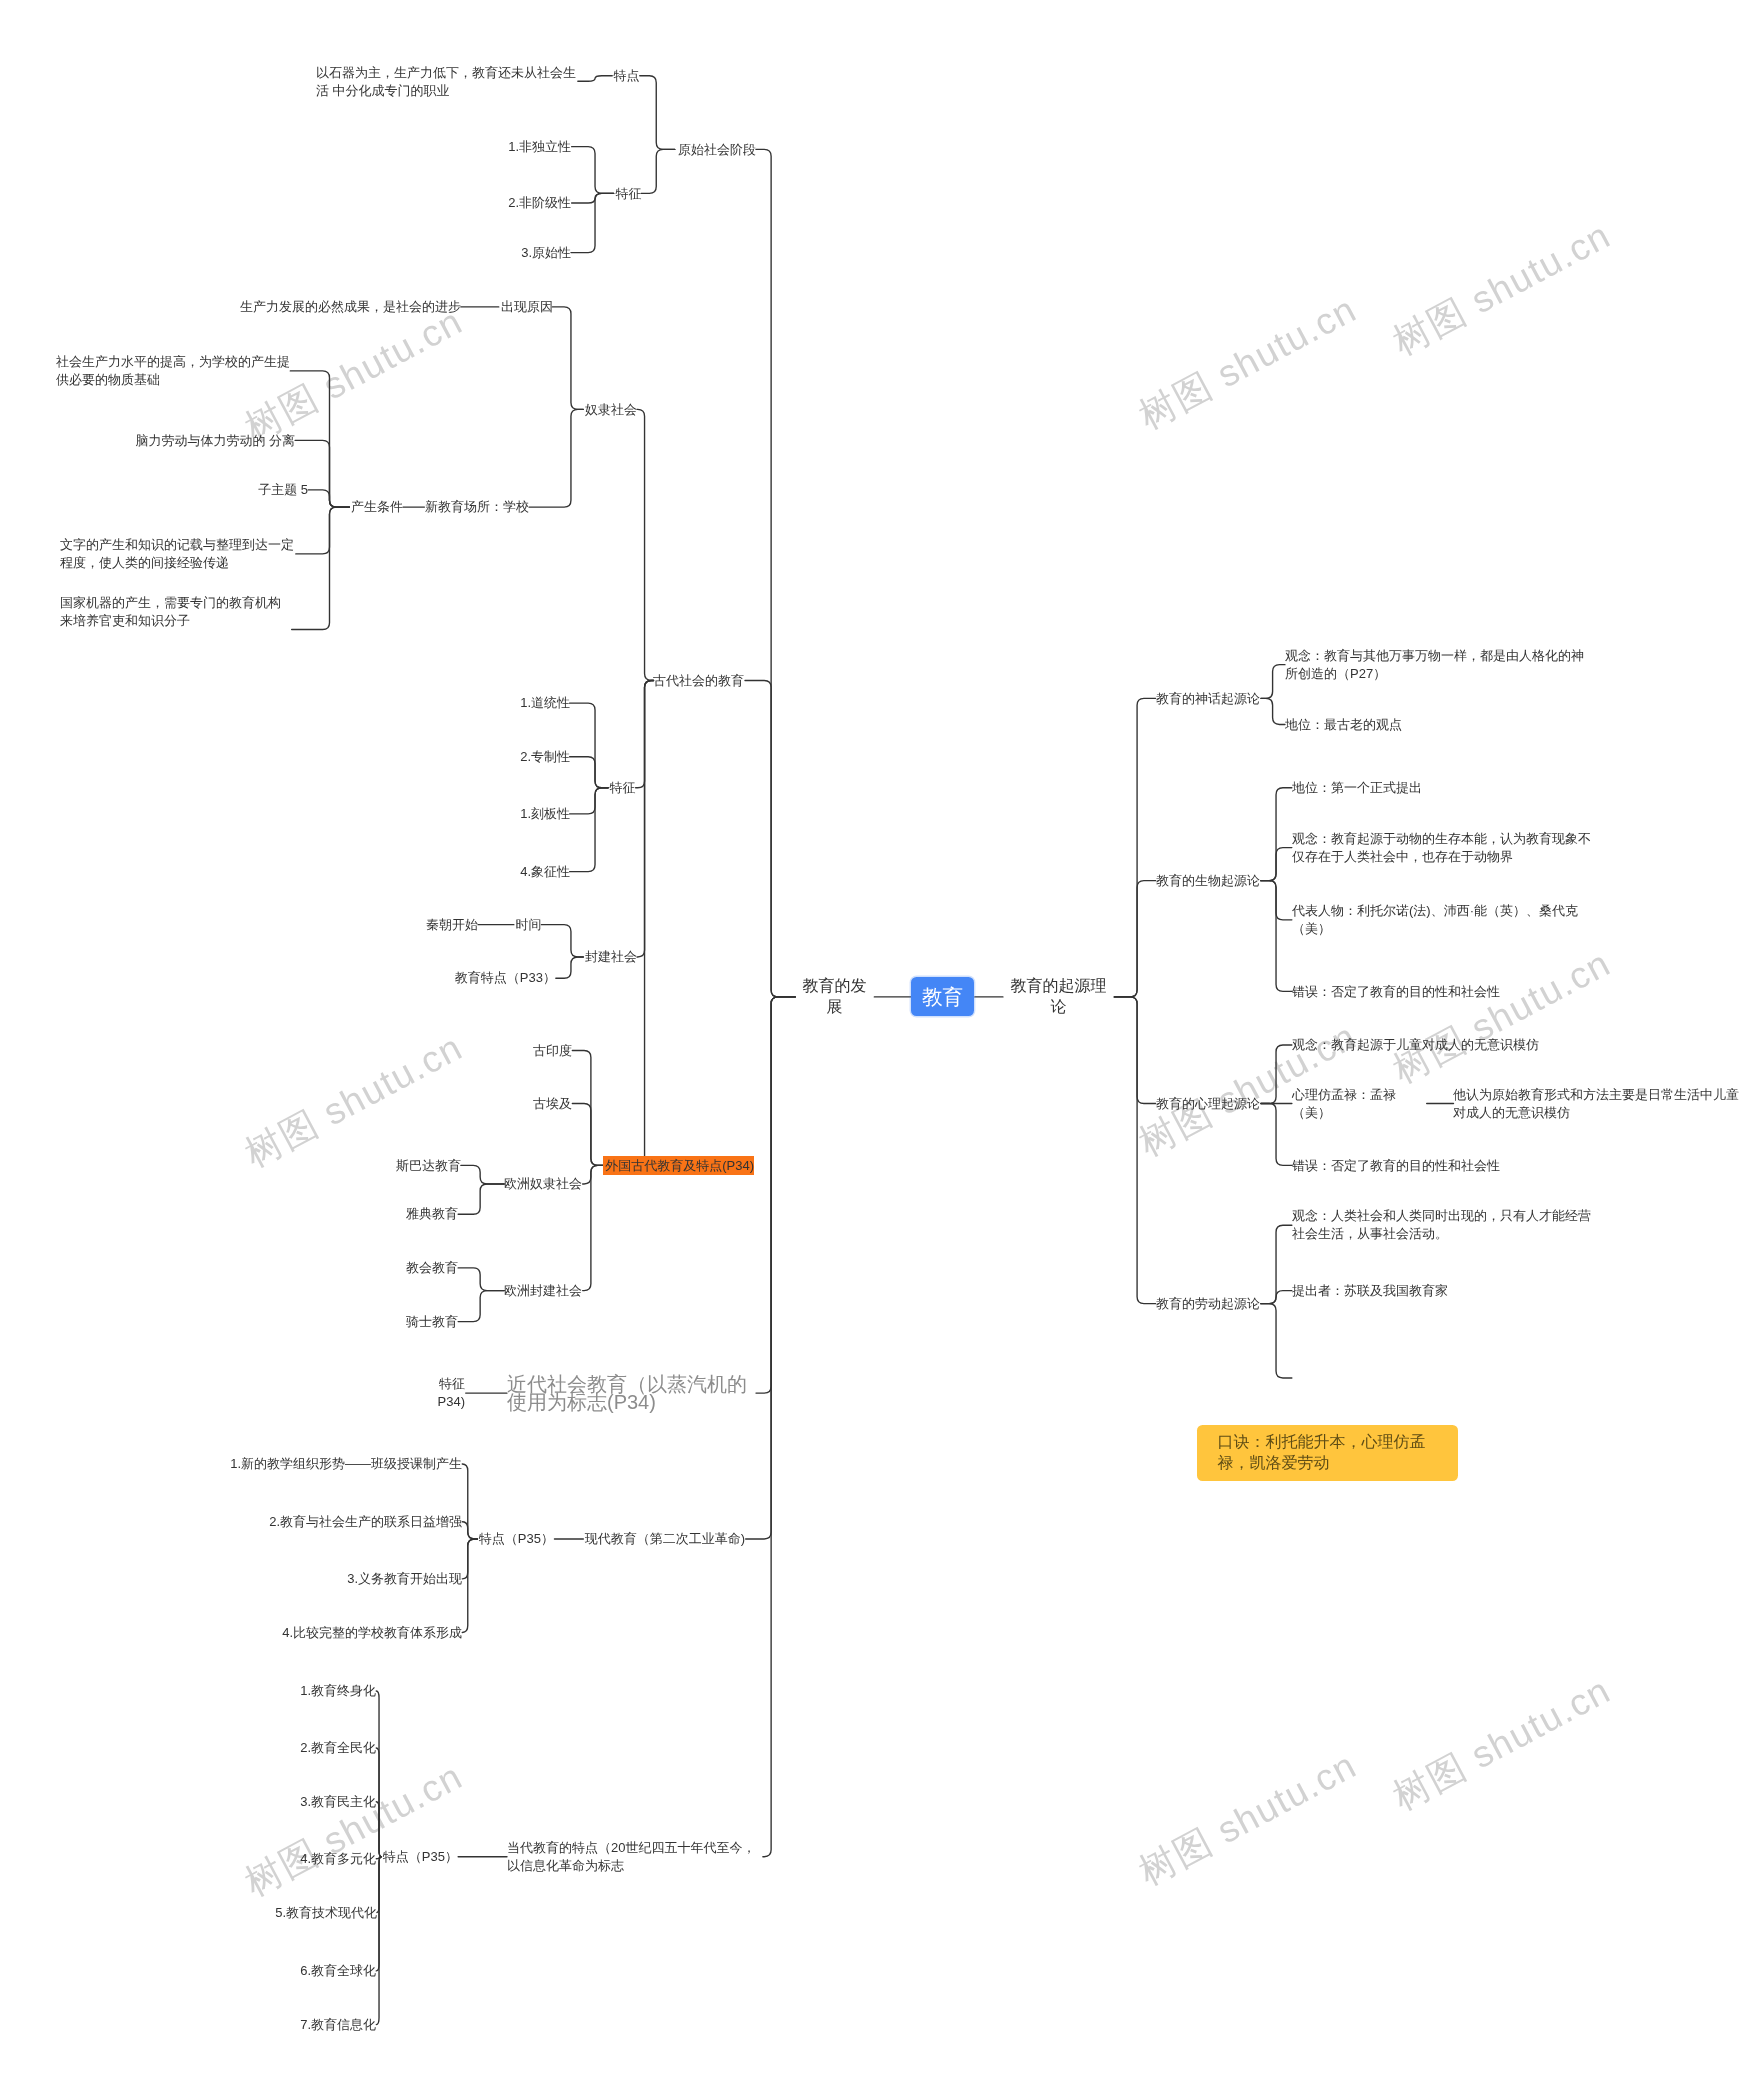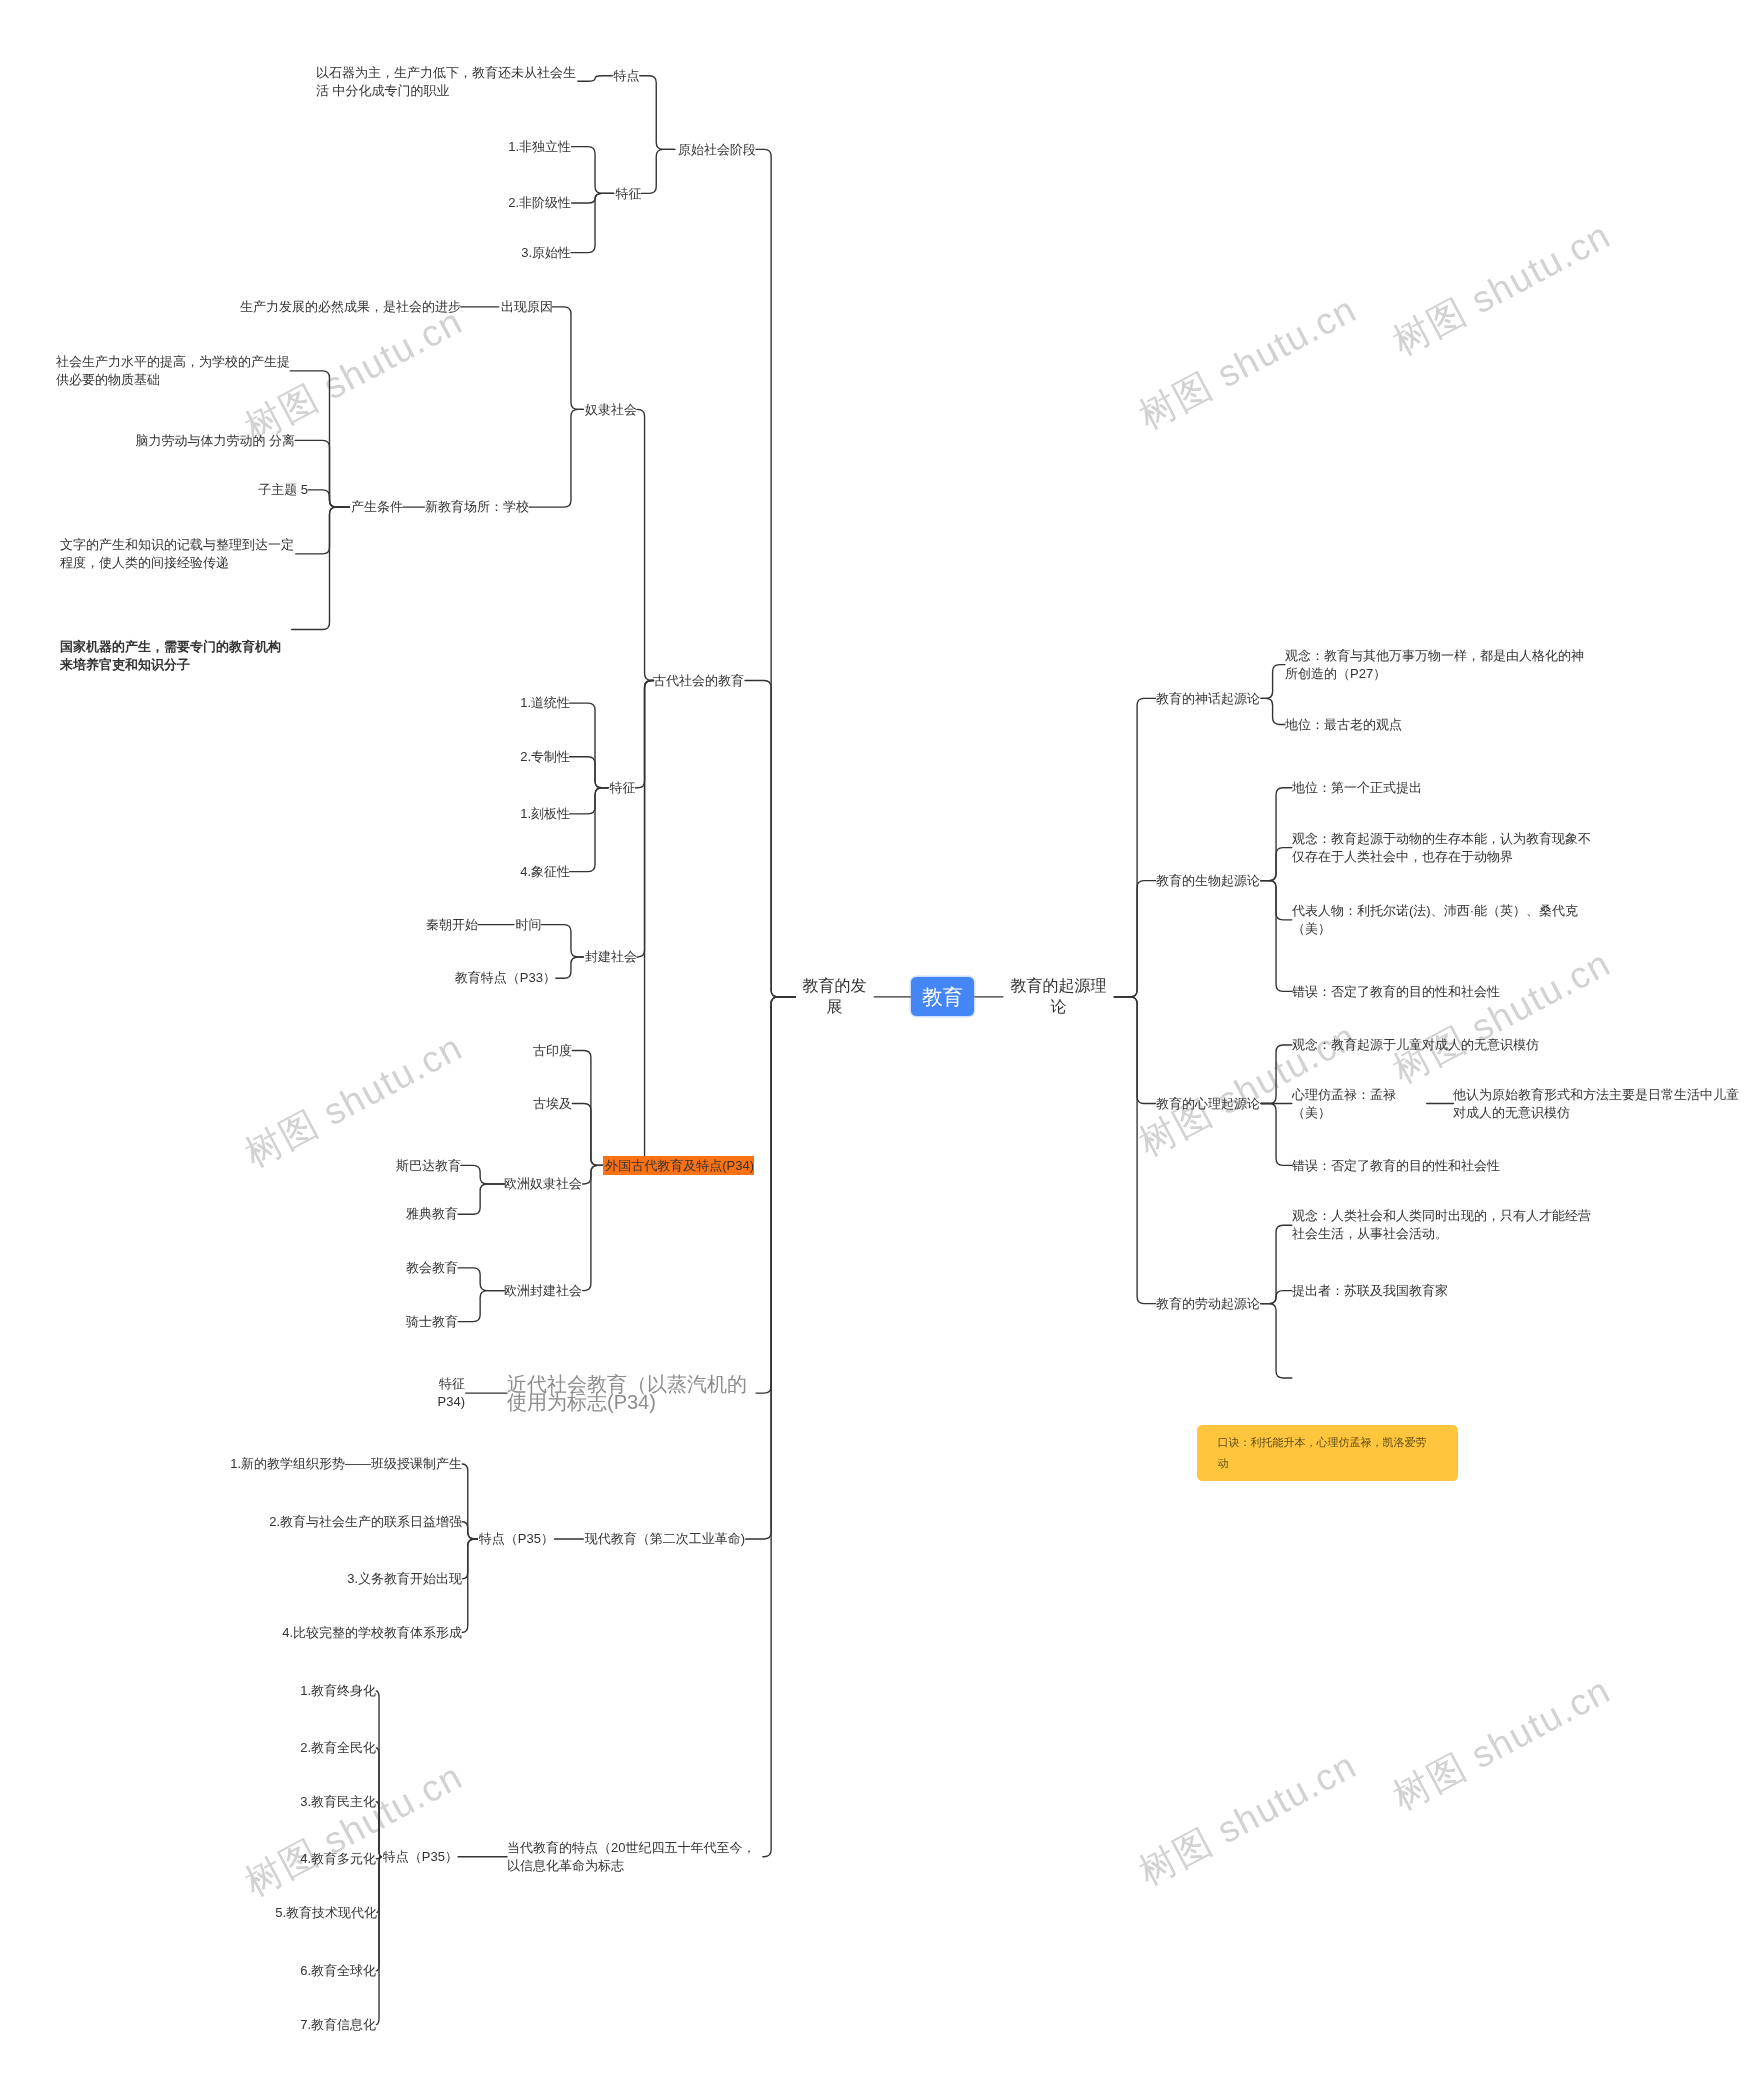--- a/index.html
+++ b/index.html
@@ -19,21 +19,21 @@
   }
   .a-left{justify-content:flex-start;text-align:left;}
   .a-right{justify-content:flex-end;text-align:right;}
   .a-center{justify-content:center;text-align:center;}
   .node.big{font-size:20px;line-height:18px;}
   .node.branch{font-size:16px;line-height:20.6px;}
   .node.central{
     font-size:20.6px;border-radius:5.5px;box-shadow:0 0 0 1.4px rgba(70,134,246,.25);
   }
   .node.note{
-    border-radius:5.5px;font-size:11px;line-height:20.6px;padding:0 20.6px;
+    border-radius:5.5px;font-size:16px;line-height:20.6px;padding:0 20.6px;
   }
 </style>
 </head>
 <body>
 
 <div id="canvas" style="width: 1761px; height: 2077px; background: rgb(255, 255, 255);">
     <div class="watermark" style="left: 354px; top: 375px; color: rgb(210, 210, 210);">树图 shutu.cn</div>
     <div class="watermark" style="left: 1248px; top: 363px; color: rgb(210, 210, 210);">树图 shutu.cn</div>
     <div class="watermark" style="left: 1502px; top: 289px; color: rgb(210, 210, 210);">树图 shutu.cn</div>
     <div class="watermark" style="left: 354px; top: 1101px; color: rgb(210, 210, 210);">树图 shutu.cn</div>
@@ -129,21 +129,21 @@
     <div class="node a-right" style="left: 653px; top: 671px; width: 91px; height: 19px; color: rgb(51, 51, 51);">古代社会的教育</div>
     <div class="node a-right" style="left: 583px; top: 400px; width: 54px; height: 19px; color: rgb(51, 51, 51);">奴隶社会</div>
     <div class="node a-right" style="left: 499px; top: 297px; width: 54px; height: 19px; color: rgb(51, 51, 51);">出现原因</div>
     <div class="node a-right" style="left: 231px; top: 297px; width: 230px; height: 19px; color: rgb(51, 51, 51);">生产力发展的必然成果，是社会的进步</div>
     <div class="node a-right" style="left: 424px; top: 497px; width: 105px; height: 19px; color: rgb(51, 51, 51);">新教育场所：学校</div>
     <div class="node a-right" style="left: 349px; top: 497px; width: 54px; height: 19px; color: rgb(51, 51, 51);">产生条件</div>
     <div class="node a-left" style="left: 56px; top: 352px; width: 235px; height: 37px; color: rgb(51, 51, 51);">社会生产力水平的提高，为学校的产生提供必要的物质基础</div>
     <div class="node a-right" style="left: 119px; top: 431px; width: 176px; height: 19px; color: rgb(51, 51, 51);">脑力劳动与体力劳动的 分离</div>
     <div class="node a-right" style="left: 256px; top: 480px; width: 52px; height: 19px; color: rgb(51, 51, 51);">子主题 5</div>
     <div class="node a-left" style="left: 60px; top: 535px; width: 236px; height: 37px; color: rgb(51, 51, 51);">文字的产生和知识的记载与整理到达一定程度，使人类的间接经验传递</div>
-    <div class="node a-left" style="left: 60px; top: 637px; width: 232px; height: 37px; color: rgb(51, 51, 51); font-weight: bold;">国家机器的产生，需要专门的教育机构来培养官吏和知识分子</div>
+    <div class="node a-left" style="left: 60px; top: 593px; width: 232px; height: 37px; color: rgb(51, 51, 51);">国家机器的产生，需要专门的教育机构来培养官吏和知识分子</div>
     <div class="node a-right" style="left: 608px; top: 778px; width: 27.5px; height: 19px; color: rgb(51, 51, 51);">特征</div>
     <div class="node a-right" style="left: 520px; top: 693px; width: 50px; height: 19px; color: rgb(51, 51, 51);">1.道统性</div>
     <div class="node a-right" style="left: 520px; top: 747px; width: 50px; height: 19px; color: rgb(51, 51, 51);">2.专制性</div>
     <div class="node a-right" style="left: 520px; top: 804px; width: 50px; height: 19px; color: rgb(51, 51, 51);">1.刻板性</div>
     <div class="node a-right" style="left: 520px; top: 862px; width: 50px; height: 19px; color: rgb(51, 51, 51);">4.象征性</div>
     <div class="node a-right" style="left: 583px; top: 947px; width: 54px; height: 19px; color: rgb(51, 51, 51);">封建社会</div>
     <div class="node a-right" style="left: 514px; top: 915px; width: 27.5px; height: 19px; color: rgb(51, 51, 51);">时间</div>
     <div class="node a-right" style="left: 424px; top: 915px; width: 54px; height: 19px; color: rgb(51, 51, 51);">秦朝开始</div>
     <div class="node a-right" style="left: 454px; top: 968px; width: 102px; height: 19px; color: rgb(51, 51, 51);">教育特点（P33）</div>
     <div class="node a-right" style="left: 603px; top: 1156px; width: 151px; height: 19px; color: rgb(51, 51, 51); background: #f97316;">外国古代教育及特点(P34)</div>

